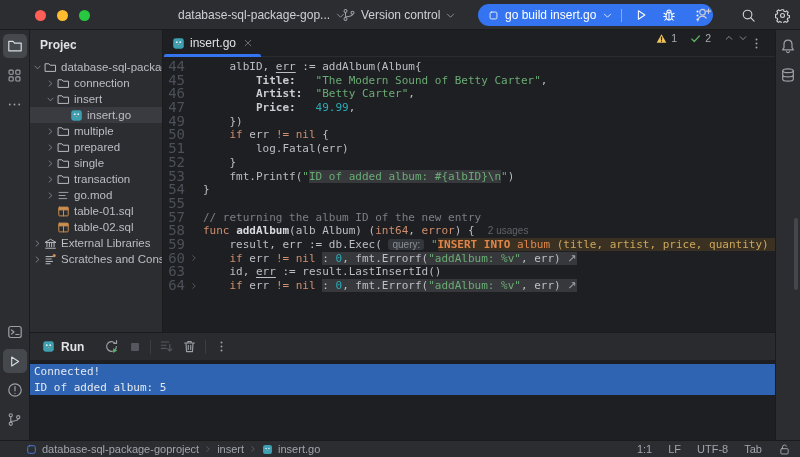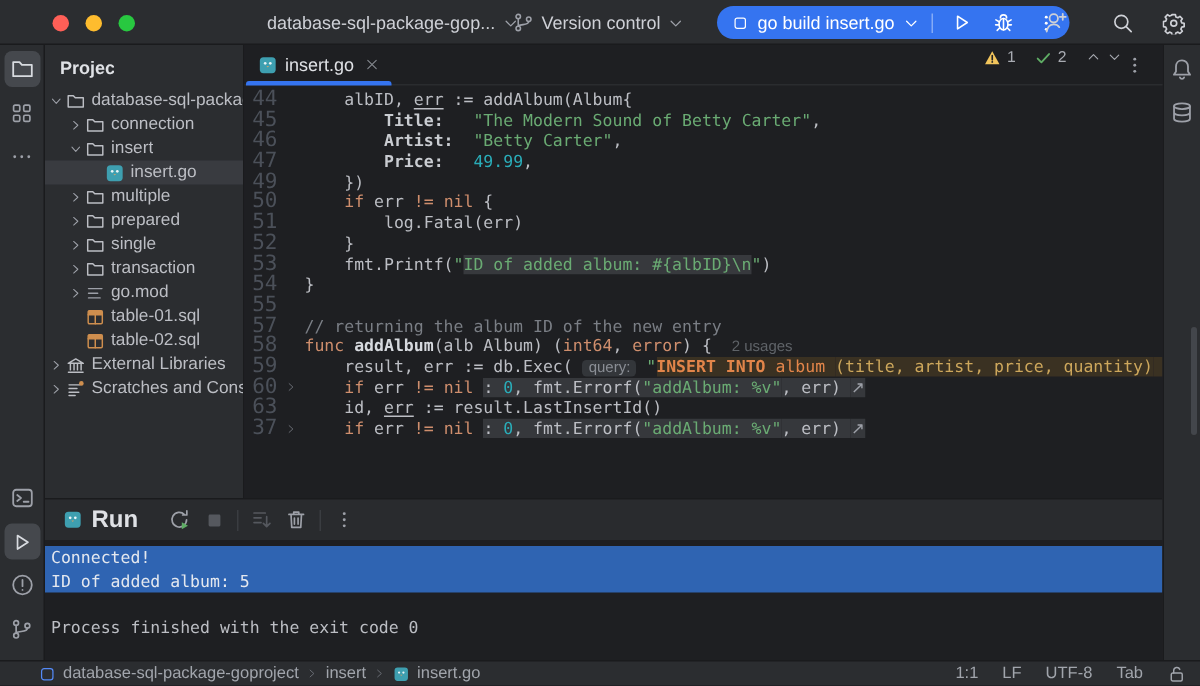--- a/index.html
+++ b/index.html
@@ -76,21 +76,21 @@
   .fold{background:#36383C}
   .arr{color:#9DA0A8;background:#36383C;font-family:"DejaVu Sans",sans-serif}
   .inspect{position:absolute;top:32px;right:52px;display:flex;align-items:center;gap:4px;font-size:10.5px;color:#A8ABB2}
   .inspect .gap{width:5px}
   .vscroll{position:absolute;right:2px;top:218px;width:4px;height:72px;background:#4E5157;border-radius:2px;opacity:.7}
 
   
   .bottom{height:108px;flex:none;border-top:1px solid #1A1B1D;display:flex;flex-direction:column;background:#1E1F22}
   .run-header{height:27px;flex:none;display:flex;align-items:center;padding-left:12px;background:#292B2E}
   .run-go{margin-right:6px;display:flex}
-  .run-title{font-weight:bold;font-size:16px;color:#DFE1E5;margin-right:16px}
+  .run-title{font-weight:bold;font-size:12px;color:#DFE1E5;margin-right:16px}
   .rh-btn{width:21px;height:21px;display:flex;align-items:center;justify-content:center;color:#9DA0A8;border-radius:4px;margin:0 1px}
   .rh-btn.dim{color:#55585E}
   .rh-sep{width:1px;height:14px;background:#3A3D41;margin:0 4px}
   .console{flex:1;font-family:"DejaVu Sans Mono",monospace;font-size:11px;padding-top:4px}
   .con-line{height:15.5px;line-height:15.5px;padding-left:4px;white-space:pre;color:#BCBEC4}
   .con-line.sel{background:#2F64B2;color:#E4E8EF}
 
   
   .rightbar{width:25px;flex:none;background:#2B2D30;border-left:1px solid #1A1B1D;display:flex;flex-direction:column;align-items:center;padding-top:8px;gap:13px;color:#9DA0A8}
 
@@ -518,21 +518,21 @@
                   <path d="M5.5 3.5L10.5 8l-5 4.5"></path>
                 </svg></span>
     <span class="ctext"><span class="pl">    </span><span class="kw">if</span><span class="pl"> err </span><span class="kw">!=</span><span class="pl"> </span><span class="kw">nil</span><span class="pl"> </span><span class="fold pl">: </span><span class="fold num">0</span><span class="fold pl">, fmt.Errorf(</span><span class="fold str">"addAlbum: %v"</span><span class="fold pl">, err) </span><span class="arr">↗</span></span>
   </div>
   <div class="cline">
     <span class="ln">63</span>
     <span class="fg"></span>
     <span class="ctext"><span class="pl">    id, </span><span class="und">err</span><span class="pl"> := result.</span><span class="fn">LastInsertId</span><span class="pl">()</span></span>
   </div>
   <div class="cline">
-    <span class="ln">37</span>
+    <span class="ln">64</span>
     <span class="fg"><svg width="8" height="8" viewBox="0 0 16 16" fill="none" stroke="currentColor" stroke-width="1.2" stroke-linecap="round" stroke-linejoin="round">
                   <path d="M5.5 3.5L10.5 8l-5 4.5"></path>
                 </svg></span>
     <span class="ctext"><span class="pl">    </span><span class="kw">if</span><span class="pl"> err </span><span class="kw">!=</span><span class="pl"> </span><span class="kw">nil</span><span class="pl"> </span><span class="fold pl">: </span><span class="fold num">0</span><span class="fold pl">, fmt.Errorf(</span><span class="fold str">"addAlbum: %v"</span><span class="fold pl">, err) </span><span class="arr">↗</span></span>
   </div>
           </div>
       </div>
     </div>
 
     <div class="bottom">
@@ -574,21 +574,20 @@
               <circle cx="8" cy="3" r="1.2" fill="currentColor" stroke="none"></circle>
               <circle cx="8" cy="8" r="1.2" fill="currentColor" stroke="none"></circle>
               <circle cx="8" cy="13" r="1.2" fill="currentColor" stroke="none"></circle>
             </svg>
           </span>
       </div>
       <div class="console" id="console">
   <div class="con-line sel">Connected!</div>
   <div class="con-line sel">ID of added album: 5</div>
   <div class="con-line"></div>
-  <div class="con-line">Process finished with the exit code 0</div>
         </div>
     </div>
   </div>
 
   <div class="rightbar">
     <span>
         <svg width="16" height="16" viewBox="0 0 16 16" fill="none" stroke="currentColor" stroke-width="1.2" stroke-linecap="round" stroke-linejoin="round">
           <path d="M8 2.2c-2.4 0-4 1.8-4 4.2v3.2l-1.4 2.2h10.8L12 9.6V6.4c0-2.4-1.6-4.2-4-4.2z"></path>
           <path d="M6.6 13.6a1.5 1.5 0 002.8 0"></path>
         </svg>

